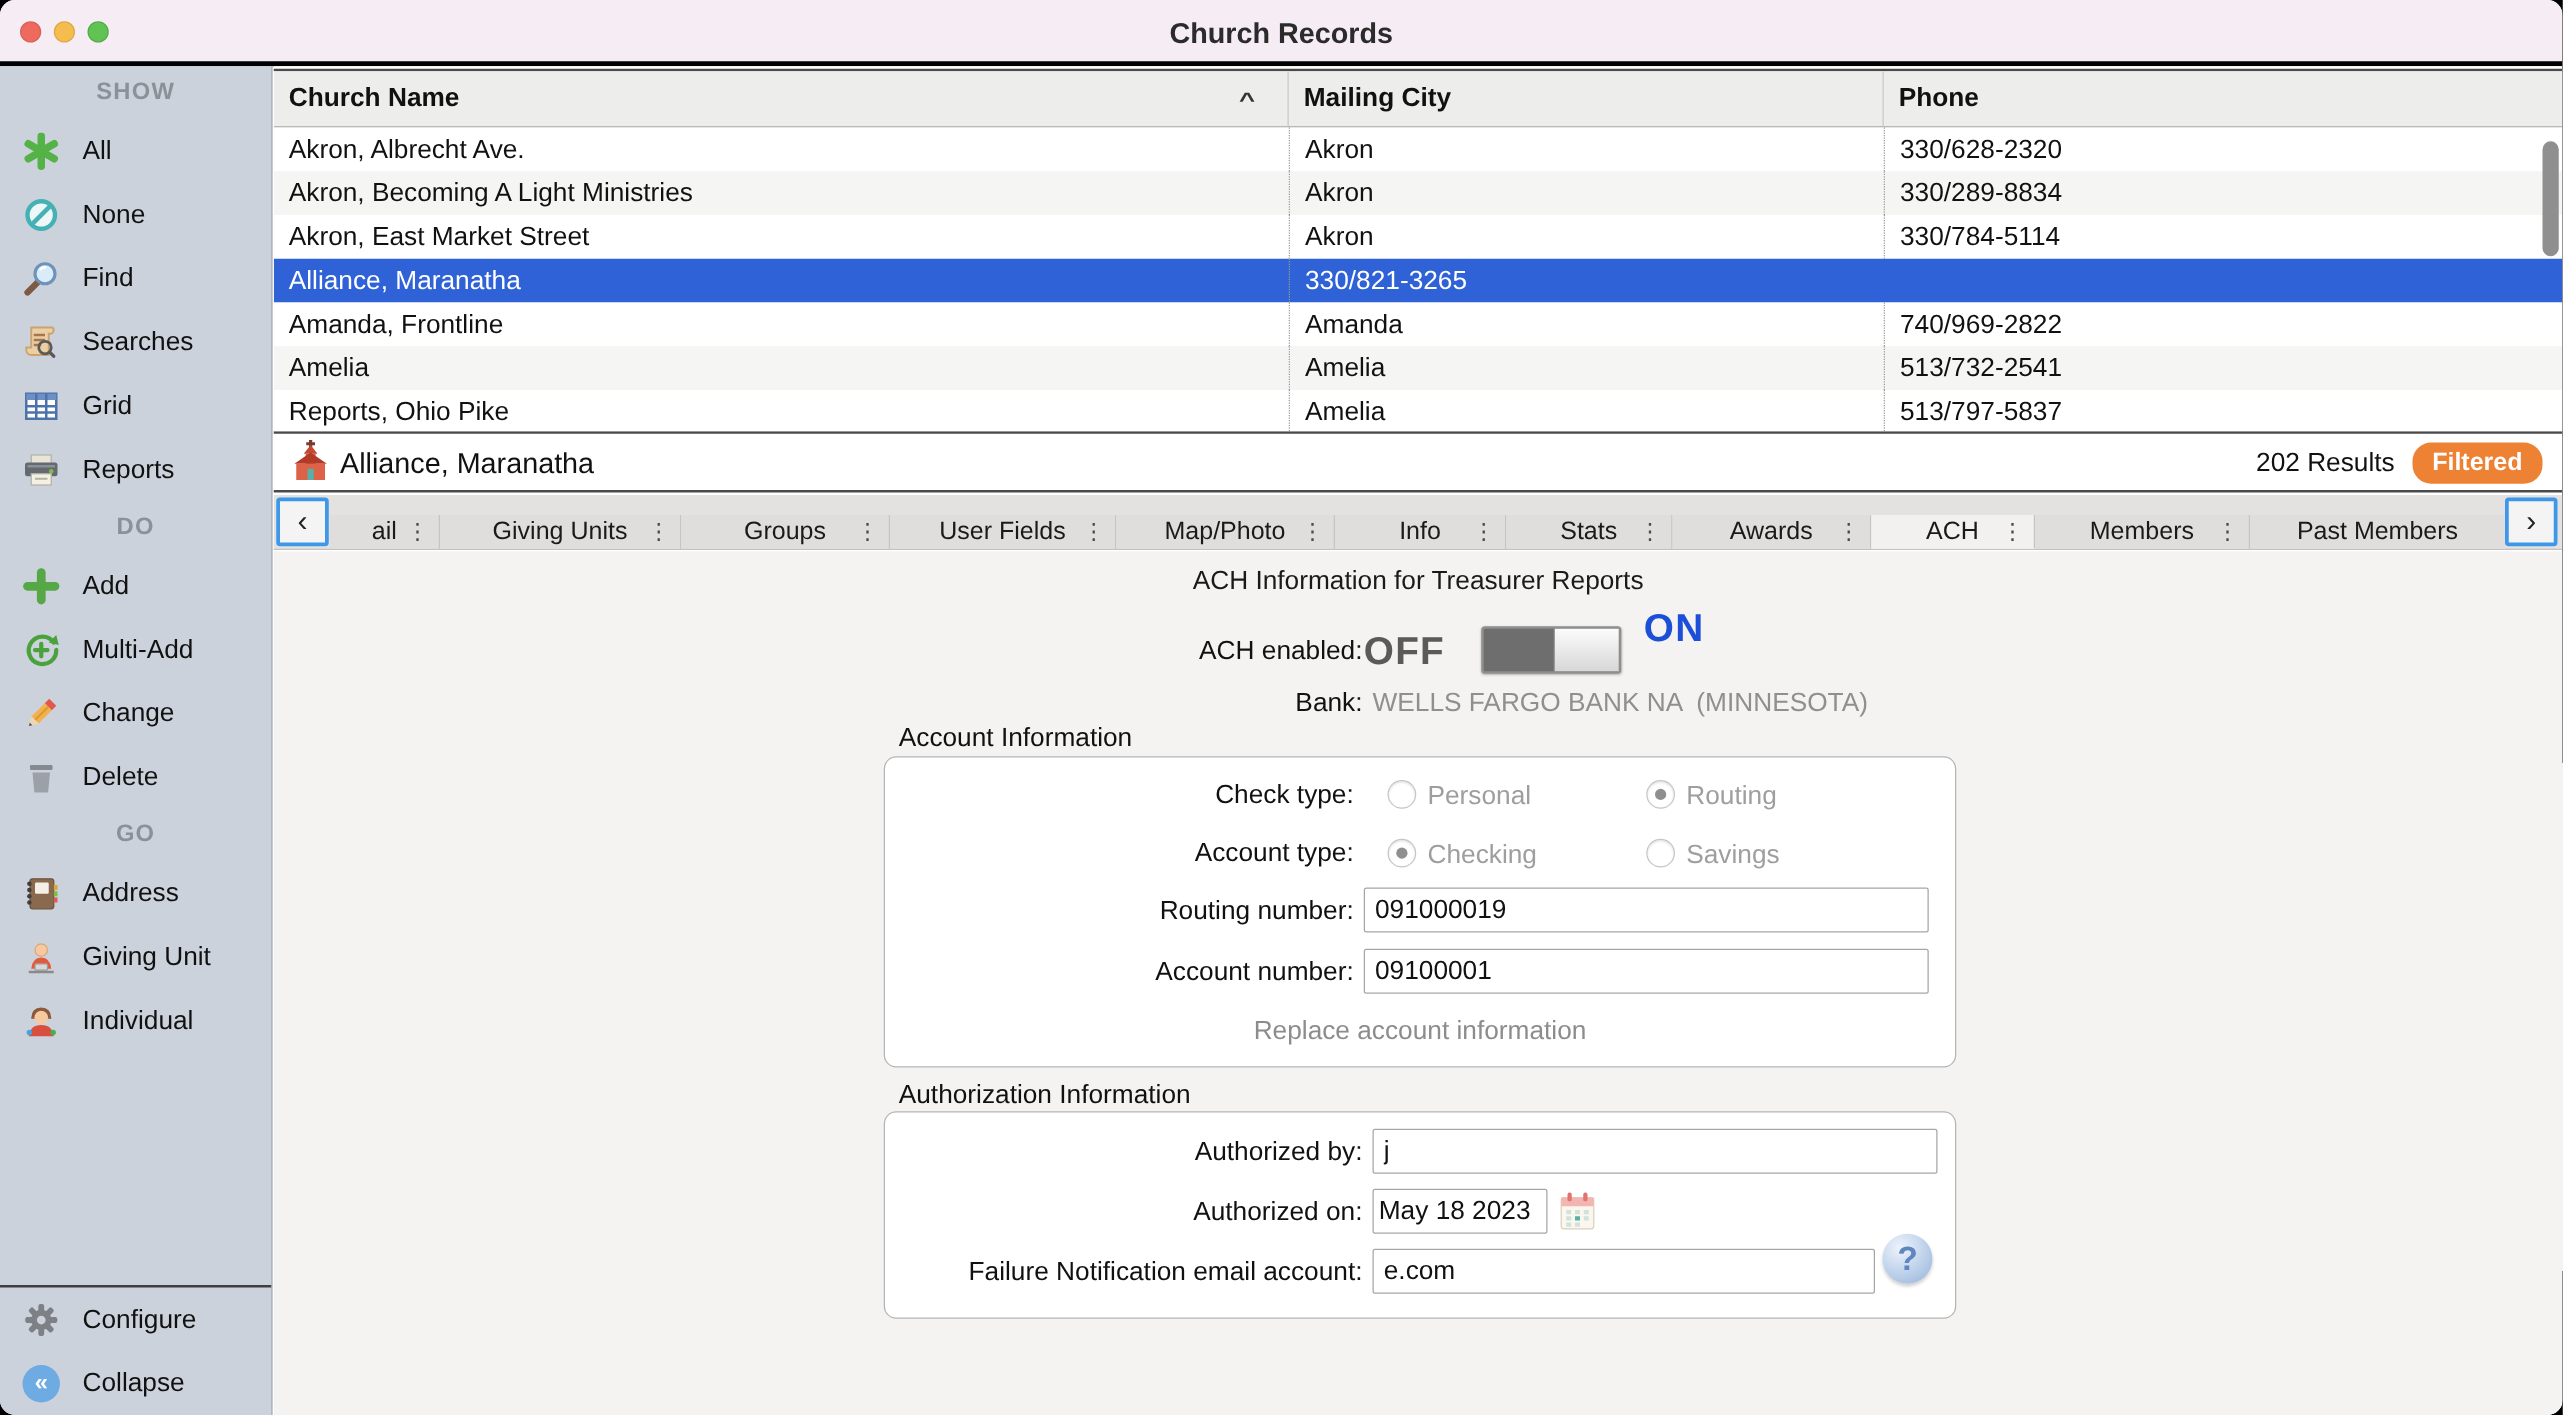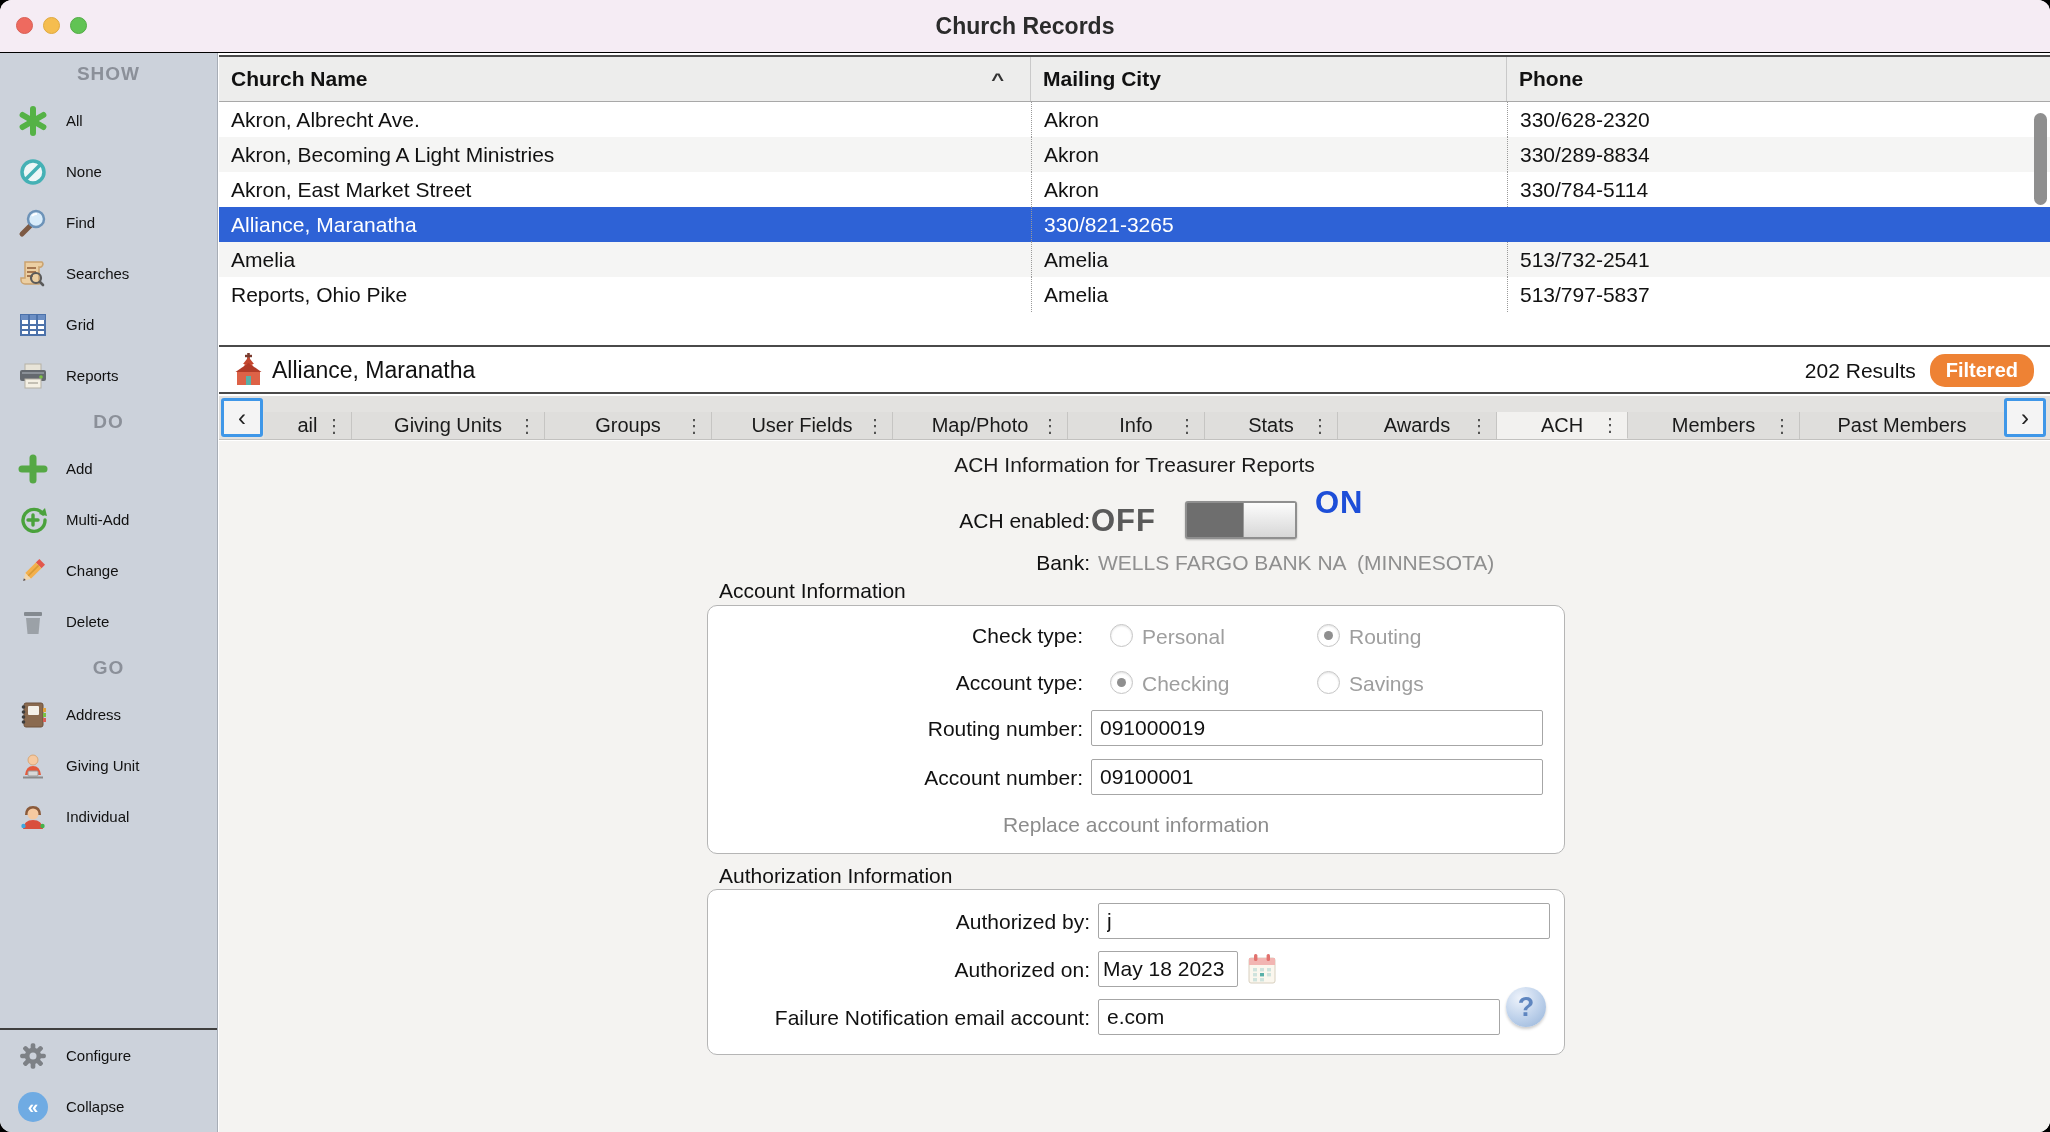--- a/index.html
+++ b/index.html
@@ -1,34 +1,34 @@
 <!DOCTYPE html>
 <html><head>
 <meta charset="utf-8">
 <style>
   * { margin:0; padding:0; box-sizing:border-box; }
   html,body { background:#000; }
   body { width:2050px; height:1132px; font-family:"Liberation Sans","DejaVu Sans",sans-serif; overflow:hidden; }
   .window { position:relative; width:2050px; height:1132px; border-radius:12px; overflow:hidden; background:#fff; }
 
   
-  .titlebar { position:absolute; top:0; left:0; right:0; height:53px; background:#f5ecf4; border-bottom:1px solid #000000; }
+  .titlebar { position:absolute; top:0; left:0; right:0; height:53px; background:#f5ecf4; border-bottom:4px solid #000000; }
   .traffic { position:absolute; top:17px; left:16px; display:flex; gap:10px; }
   .traffic span { width:17px; height:17px; border-radius:50%; display:block; }
   .tl-close { background:#ee6a5f; border:1px solid #d95f55; }
   .tl-min   { background:#f5bd4f; border:1px solid #dfa93f; }
   .tl-zoom  { background:#61c354; border:1px solid #52ab45; }
   .win-title { position:absolute; top:0; left:0; right:0; height:53px; line-height:53px; text-align:center; font-weight:bold; font-size:23px; color:#2b2b2b; }
 
   
   .sidebar { position:absolute; top:53px; left:0; width:218px; bottom:0; background:#ccd2db; border-right:1px solid #a7adb6; }
   .side-section-header { height:42px; display:flex; align-items:center; justify-content:center; font-weight:bold; font-size:19px; letter-spacing:1px; color:#8b9099; }
   .side-item { height:51px; display:flex; align-items:center; padding-left:16px; cursor:default; }
   .side-item .ic { width:34px; height:34px; display:flex; align-items:center; justify-content:center; flex:0 0 34px; }
-  .side-item .lbl { margin-left:16px; font-size:15px; color:#111; }
+  .side-item .lbl { margin-left:16px; font-size:21px; color:#111; }
   .side-footer { position:absolute; left:0; right:0; bottom:0; }
   .side-divider { border-top:2px solid #3f3f3f; }
   .collapse-circle { width:30px; height:30px; border-radius:50%; background:#6fabe3; color:#fff; display:flex; align-items:center; justify-content:center; font-size:19px; font-weight:bold; }
 
   
   .main { position:absolute; top:53px; left:219px; right:0; bottom:0; background:#fff; }
 
   
   .table-area { position:absolute; top:2px; left:0; right:0; height:292px; border-top:2px solid #4a4a4a; border-bottom:2px solid #4a4a4a; overflow:hidden; background:#fff; }
   .thead { display:flex; height:45px; background:#ededec; border-bottom:1px solid #a8a8a8; }
@@ -330,20 +330,25 @@
       </div>
       <div class="trow">
         <div class="td col-name">Akron, East Market Street</div>
         <div class="td col-city city">Akron</div>
         <div class="td col-phone phone">330/784-5114</div>
       </div>
       <div class="trow selected">
         <div class="td col-name">Alliance, Maranatha</div>
         <div class="td col-phone phone">330/821-3265</div>
       </div>
+      <div class="trow">
+        <div class="td col-name">Amanda, Frontline</div>
+        <div class="td col-city city">Amanda</div>
+        <div class="td col-phone phone">740/969-2822</div>
+      </div>
       <div class="trow alt">
         <div class="td col-name">Amelia</div>
         <div class="td col-city city">Amelia</div>
         <div class="td col-phone phone">513/732-2541</div>
       </div>
       <div class="trow">
         <div class="td col-name">Reports, Ohio Pike</div>
         <div class="td col-city city">Amelia</div>
         <div class="td col-phone phone">513/797-5837</div>
       </div>

